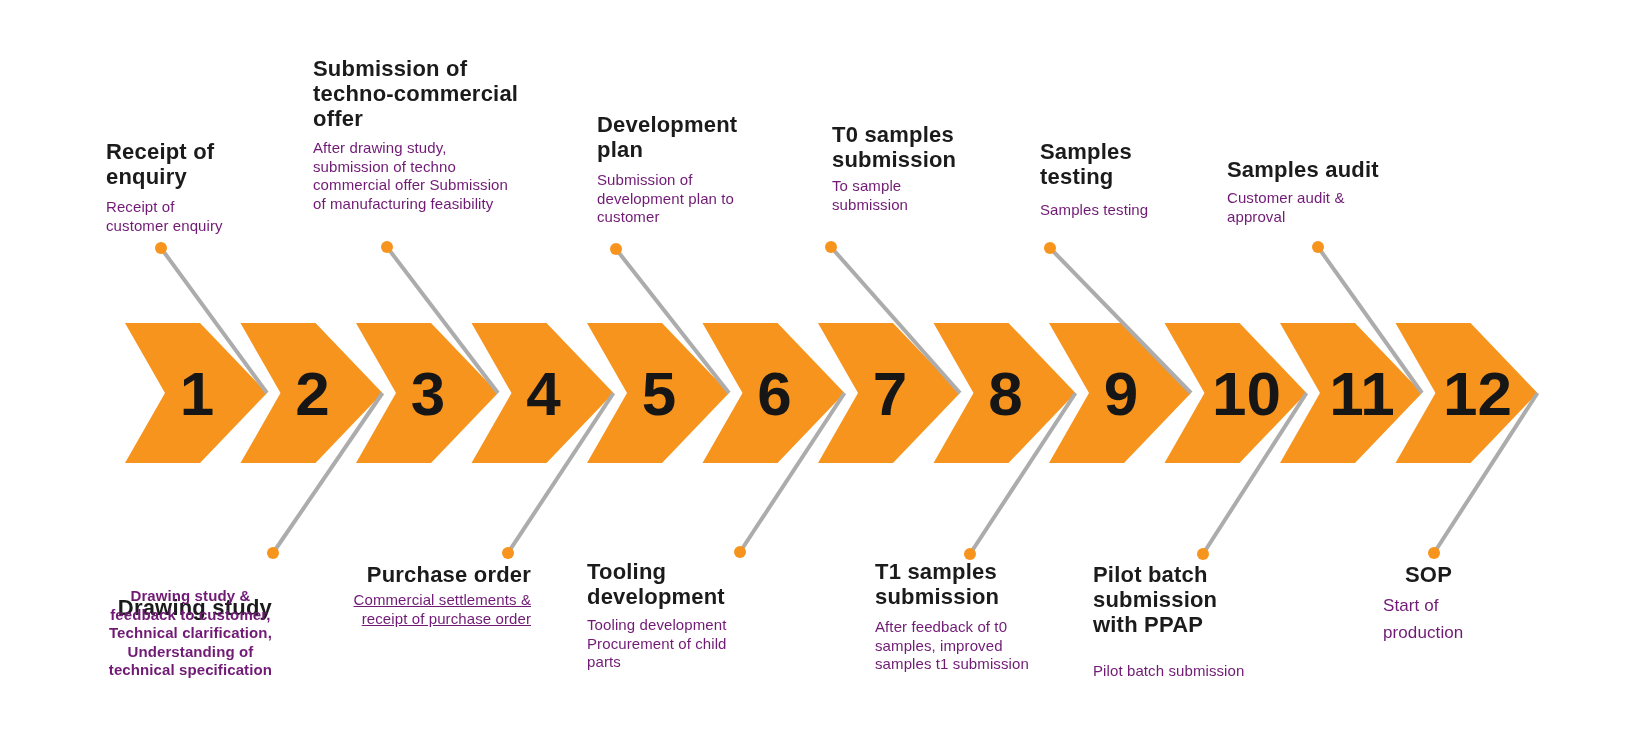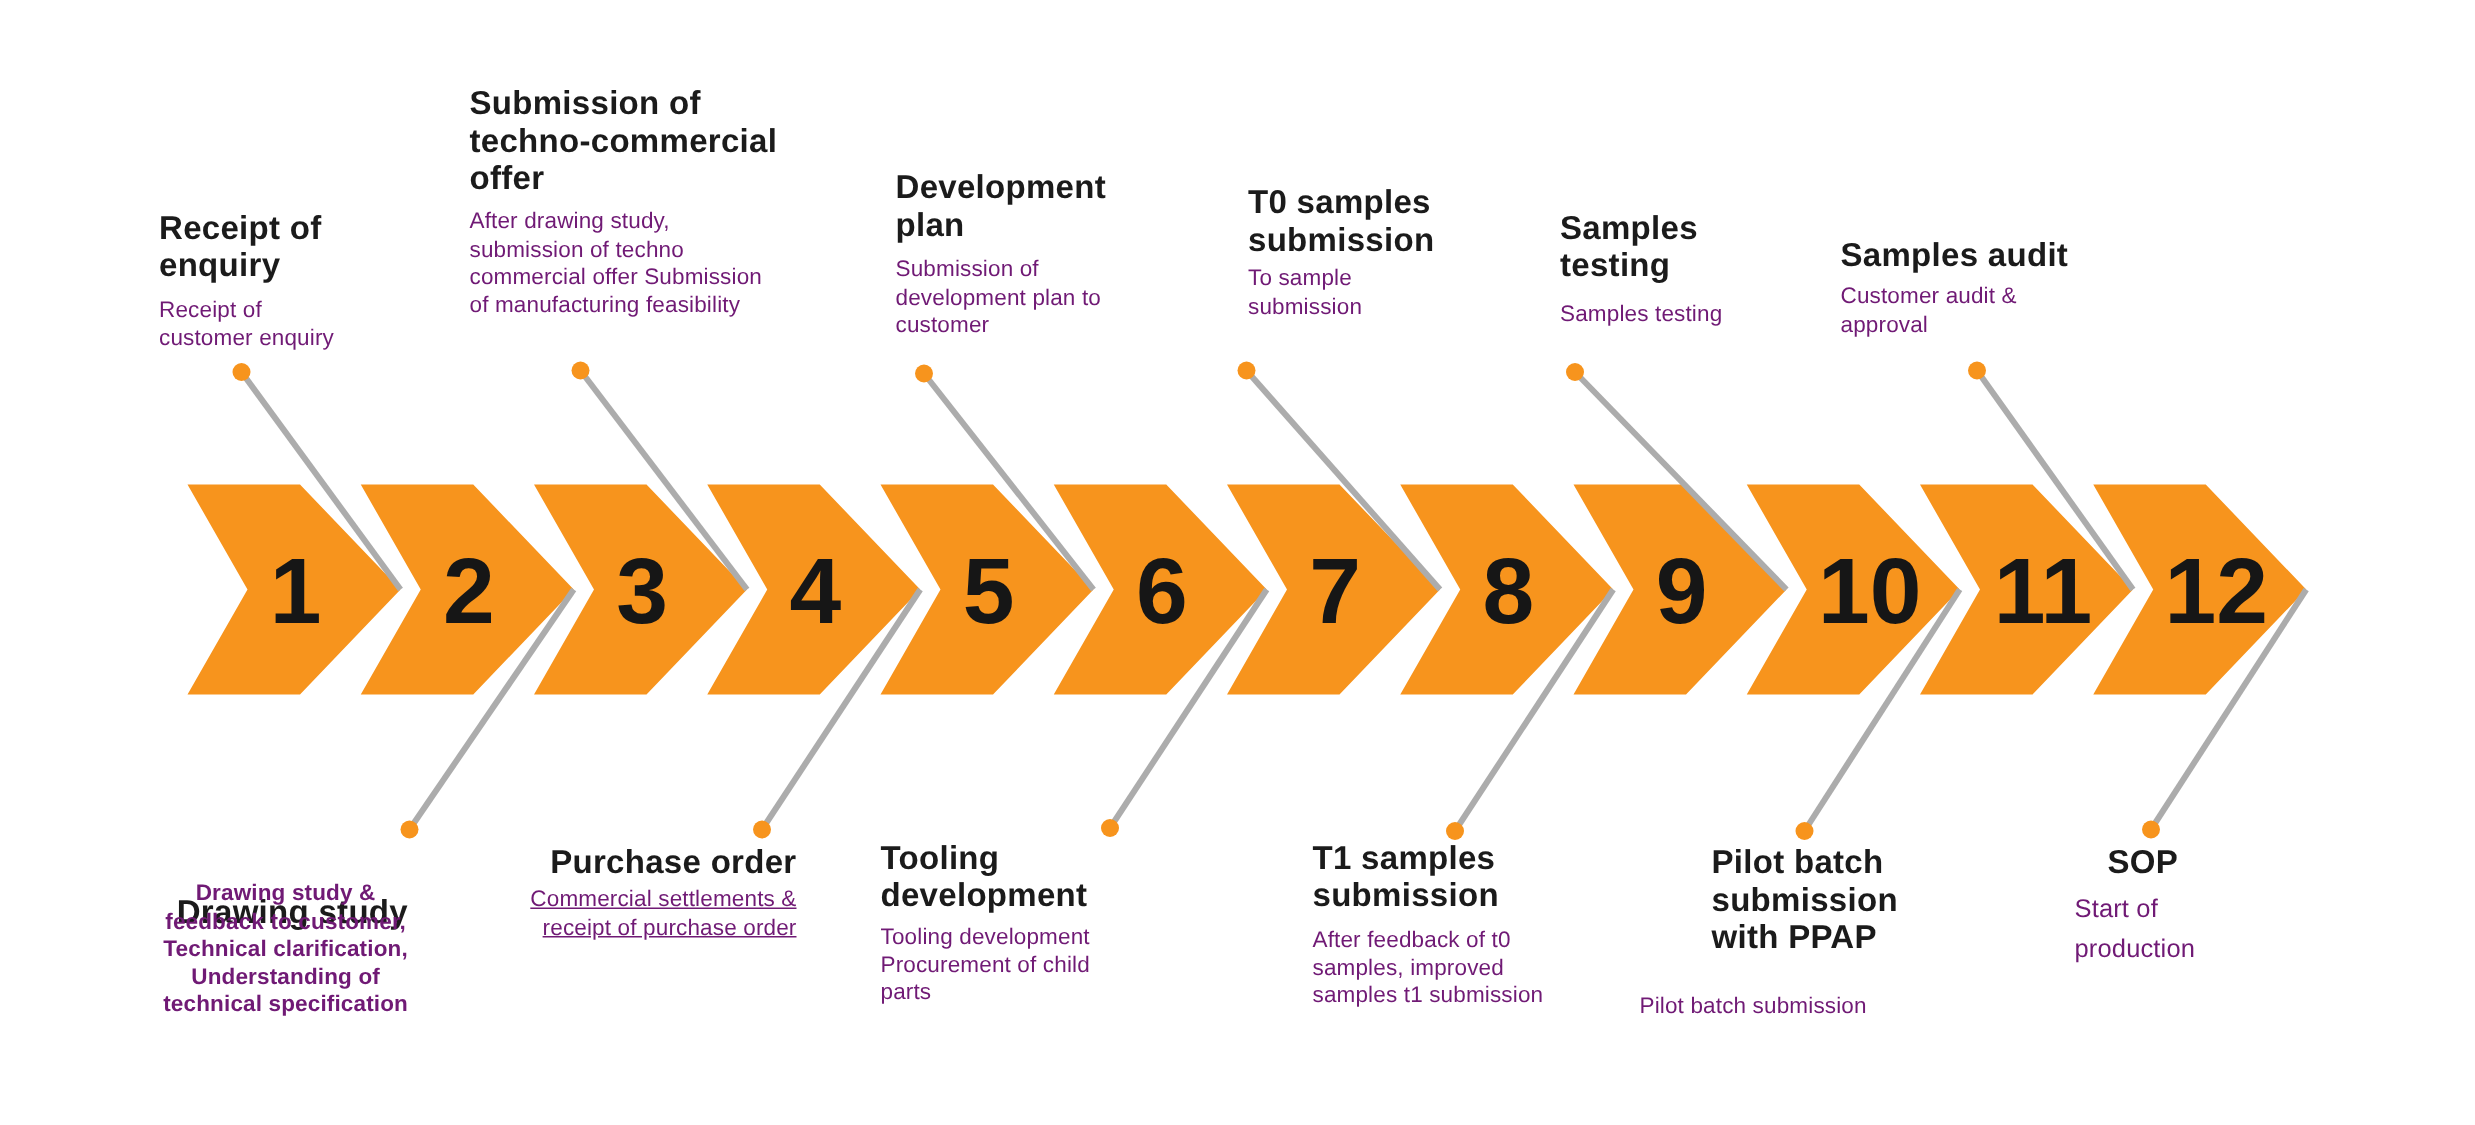--- a/index.html
+++ b/index.html
@@ -116,21 +116,21 @@
       <div class="step-desc" style="top: 177px; left: 832px;">To sample
 submission</div>
       <div class="step-title" style="top: 559px; left: 875px;">T1 samples
 submission</div>
       <div class="step-desc" style="top: 618px; left: 875px;">After feedback of t0
 samples, improved
 samples t1 submission</div>
       <div class="step-title" style="top: 139px; left: 1040px;">Samples
 testing</div>
       <div class="step-desc" style="top: 201px; left: 1040px;">Samples testing</div>
-      <div class="step-title" style="top: 562px; left: 1093px; margin-left: 48px;">Pilot batch
+      <div class="step-title" style="top: 562px; left: 1093px;">Pilot batch
 submission
 with PPAP</div>
       <div class="step-desc" style="top: 662px; left: 1093px;">Pilot batch submission</div>
       <div class="step-title" style="top: 157px; left: 1227px;">Samples audit</div>
       <div class="step-desc" style="top: 189px; left: 1227px;">Customer audit &amp;
 approval</div>
       <div class="step-title" style="top: 562px; left: 1405px;">SOP</div>
       <div class="step-desc" style="top: 592px; left: 1383px; font-size: 17px; line-height: 27px;">Start of
 production</div>
     </div>

